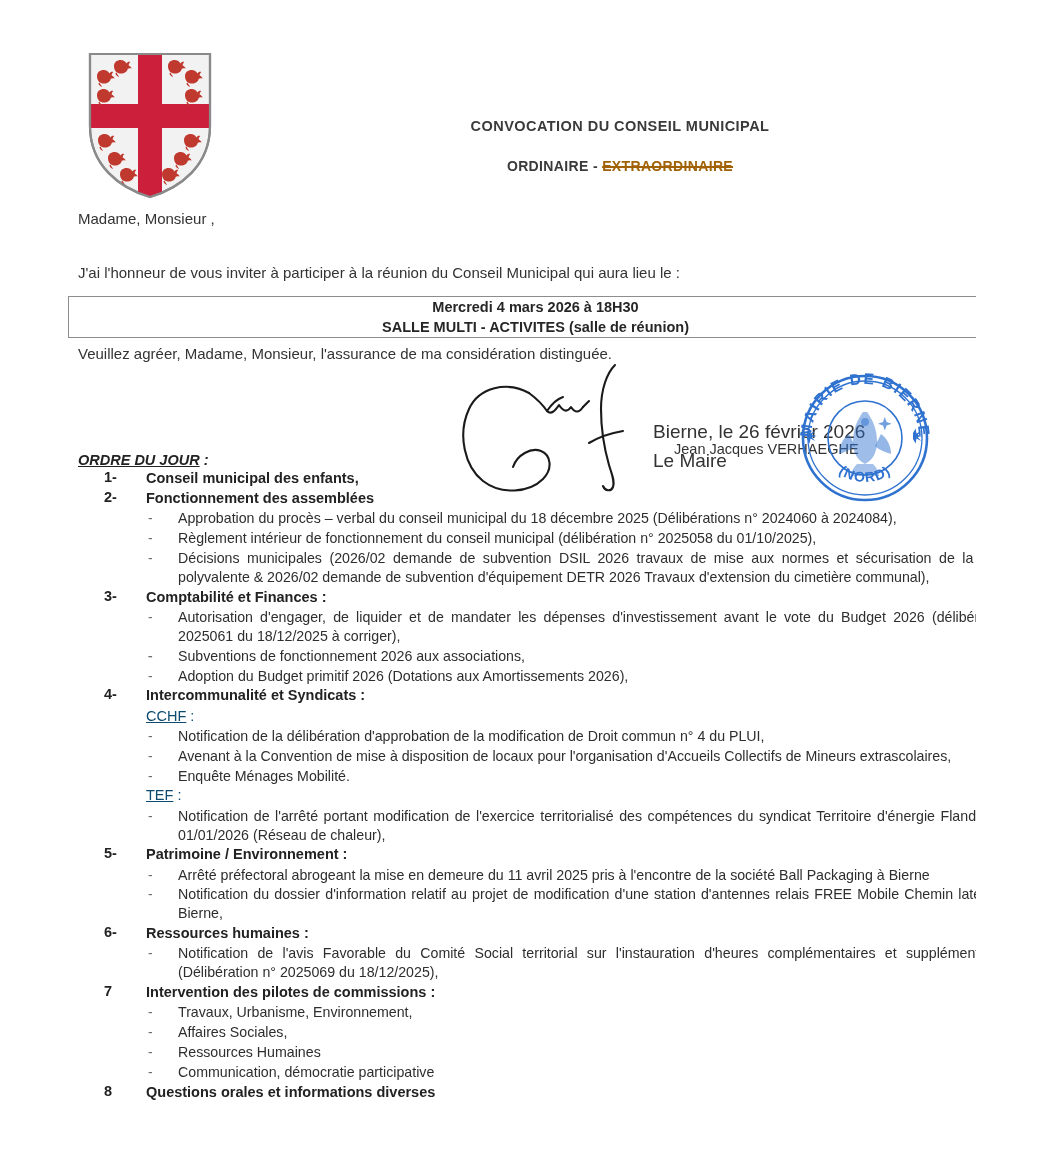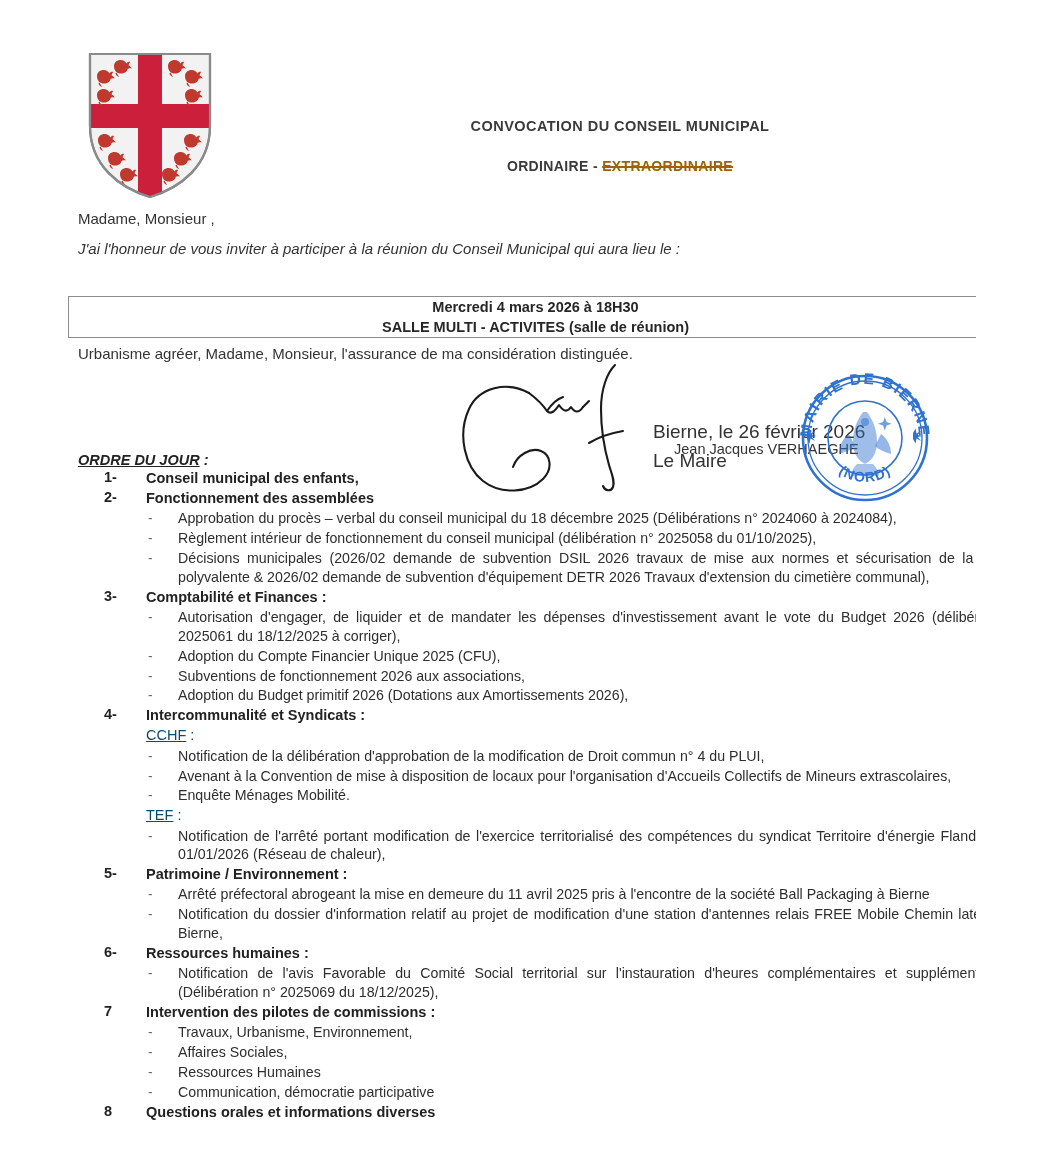--- a/index.html
+++ b/index.html
@@ -60,24 +60,23 @@
   .salutation {
     position: absolute;
     left: 78px;
     top: 210px;
     font-size: 15px;
     color: #333;
   }
   .intro {
     position: absolute;
     left: 78px;
-    top: 240px;
+    top: 264px;
     font-size: 15px;
     color: #333;
-    font-style: italic;
   }
 
   
   .meeting-box {
     position: absolute;
     left: 68px;
     top: 296px;
     width: 935px;
     height: 42px;
     border: 1.4px solid #8d8d8d;
@@ -267,21 +266,21 @@
   </div>
 
   <div class="salutation">Madame, Monsieur ,</div>
   <div class="intro">J'ai l'honneur de vous inviter à participer à la réunion du Conseil Municipal qui aura lieu le :</div>
 
   <div class="meeting-box">
     <div class="meeting-line">Mercredi 4 mars 2026 à 18H30</div>
     <div class="meeting-line">SALLE MULTI - ACTIVITES (salle de réunion)</div>
   </div>
 
-  <div class="closing">Urbanisme agréer, Madame, Monsieur, l'assurance de ma considération distinguée.</div>
+  <div class="closing">Veuillez agréer, Madame, Monsieur, l'assurance de ma considération distinguée.</div>
 
   <svg class="signature-glyph" viewBox="0 0 210 150">
     <g fill="none" stroke="#1a1a1a" stroke-width="2.1" stroke-linecap="round" stroke-linejoin="round">
       <path d="M74 38 C52 26 24 32 14 54 C2 80 10 112 28 126 C46 140 74 138 88 124 C98 114 96 100 86 96 C76 92 62 100 58 112"></path>
       <path d="M74 38 C82 44 88 50 92 56 C96 50 102 44 108 42"></path>
       <path d="M92 56 C96 60 100 56 104 50 C108 56 112 58 116 52 C120 58 124 58 128 52"></path>
       <path d="M128 52 L134 46"></path>
       <path d="M160 10 C152 18 146 34 146 54 C146 76 150 96 154 110 C157 120 160 126 158 132 C156 137 150 136 148 131"></path>
       <path d="M134 88 C144 82 156 78 168 76"></path>
     </g>
@@ -329,21 +328,21 @@
         <li class="num-item"><span class="num">1-</span><span class="num-label">Conseil municipal des enfants,</span></li>
         <li class="num-item"><span class="num">2-</span><span class="num-label">Fonctionnement des assemblées</span></li>
         <ul class="sub-list">
           <li class="sub-item"><span class="dash">-</span><span>Approbation du procès – verbal du conseil municipal du 18 décembre 2025 (Délibérations n° 2024060 à 2024084),</span></li>
           <li class="sub-item"><span class="dash">-</span><span>Règlement intérieur de fonctionnement du conseil municipal (délibération n° 2025058 du 01/10/2025),</span></li>
           <li class="sub-item justified"><span class="dash">-</span><span>Décisions municipales (2026/02 demande de subvention DSIL 2026 travaux de mise aux normes et sécurisation de la salle polyvalente &amp; 2026/02 demande de subvention d'équipement DETR 2026 Travaux d'extension du cimetière communal),</span></li>
         </ul>
         <li class="num-item"><span class="num">3-</span><span class="num-label">Comptabilité et Finances :</span></li>
         <ul class="sub-list">
           <li class="sub-item justified"><span class="dash">-</span><span>Autorisation d'engager, de liquider et de mandater les dépenses d'investissement avant le vote du Budget 2026 (délibération 2025061 du 18/12/2025 à corriger),</span></li>
-          <li class="sub-item"><span class="dash">-</span><span>Adoption du Compte Financier Unique 2025 (CFU),</span></li>
+          <li class="sub-item"><span class="dash">-</span></li>
           <li class="sub-item"><span class="dash">-</span><span>Subventions de fonctionnement 2026 aux associations,</span></li>
           <li class="sub-item"><span class="dash">-</span><span>Adoption du Budget primitif 2026 (Dotations aux Amortissements 2026),</span></li>
         </ul>
         <li class="num-item"><span class="num">4-</span><span class="num-label">Intercommunalité et Syndicats :</span></li>
         <div class="group-label"><span class="ul">CCHF</span><span> :</span></div>
         <ul class="sub-list">
           <li class="sub-item"><span class="dash">-</span><span>Notification de la délibération d'approbation de la modification de Droit commun n° 4 du PLUI,</span></li>
           <li class="sub-item justified"><span class="dash">-</span><span>Avenant à la Convention de mise à disposition de locaux pour l'organisation d'Accueils Collectifs de Mineurs extrascolaires,</span></li>
           <li class="sub-item"><span class="dash">-</span><span>Enquête Ménages Mobilité.</span></li>
         </ul>

